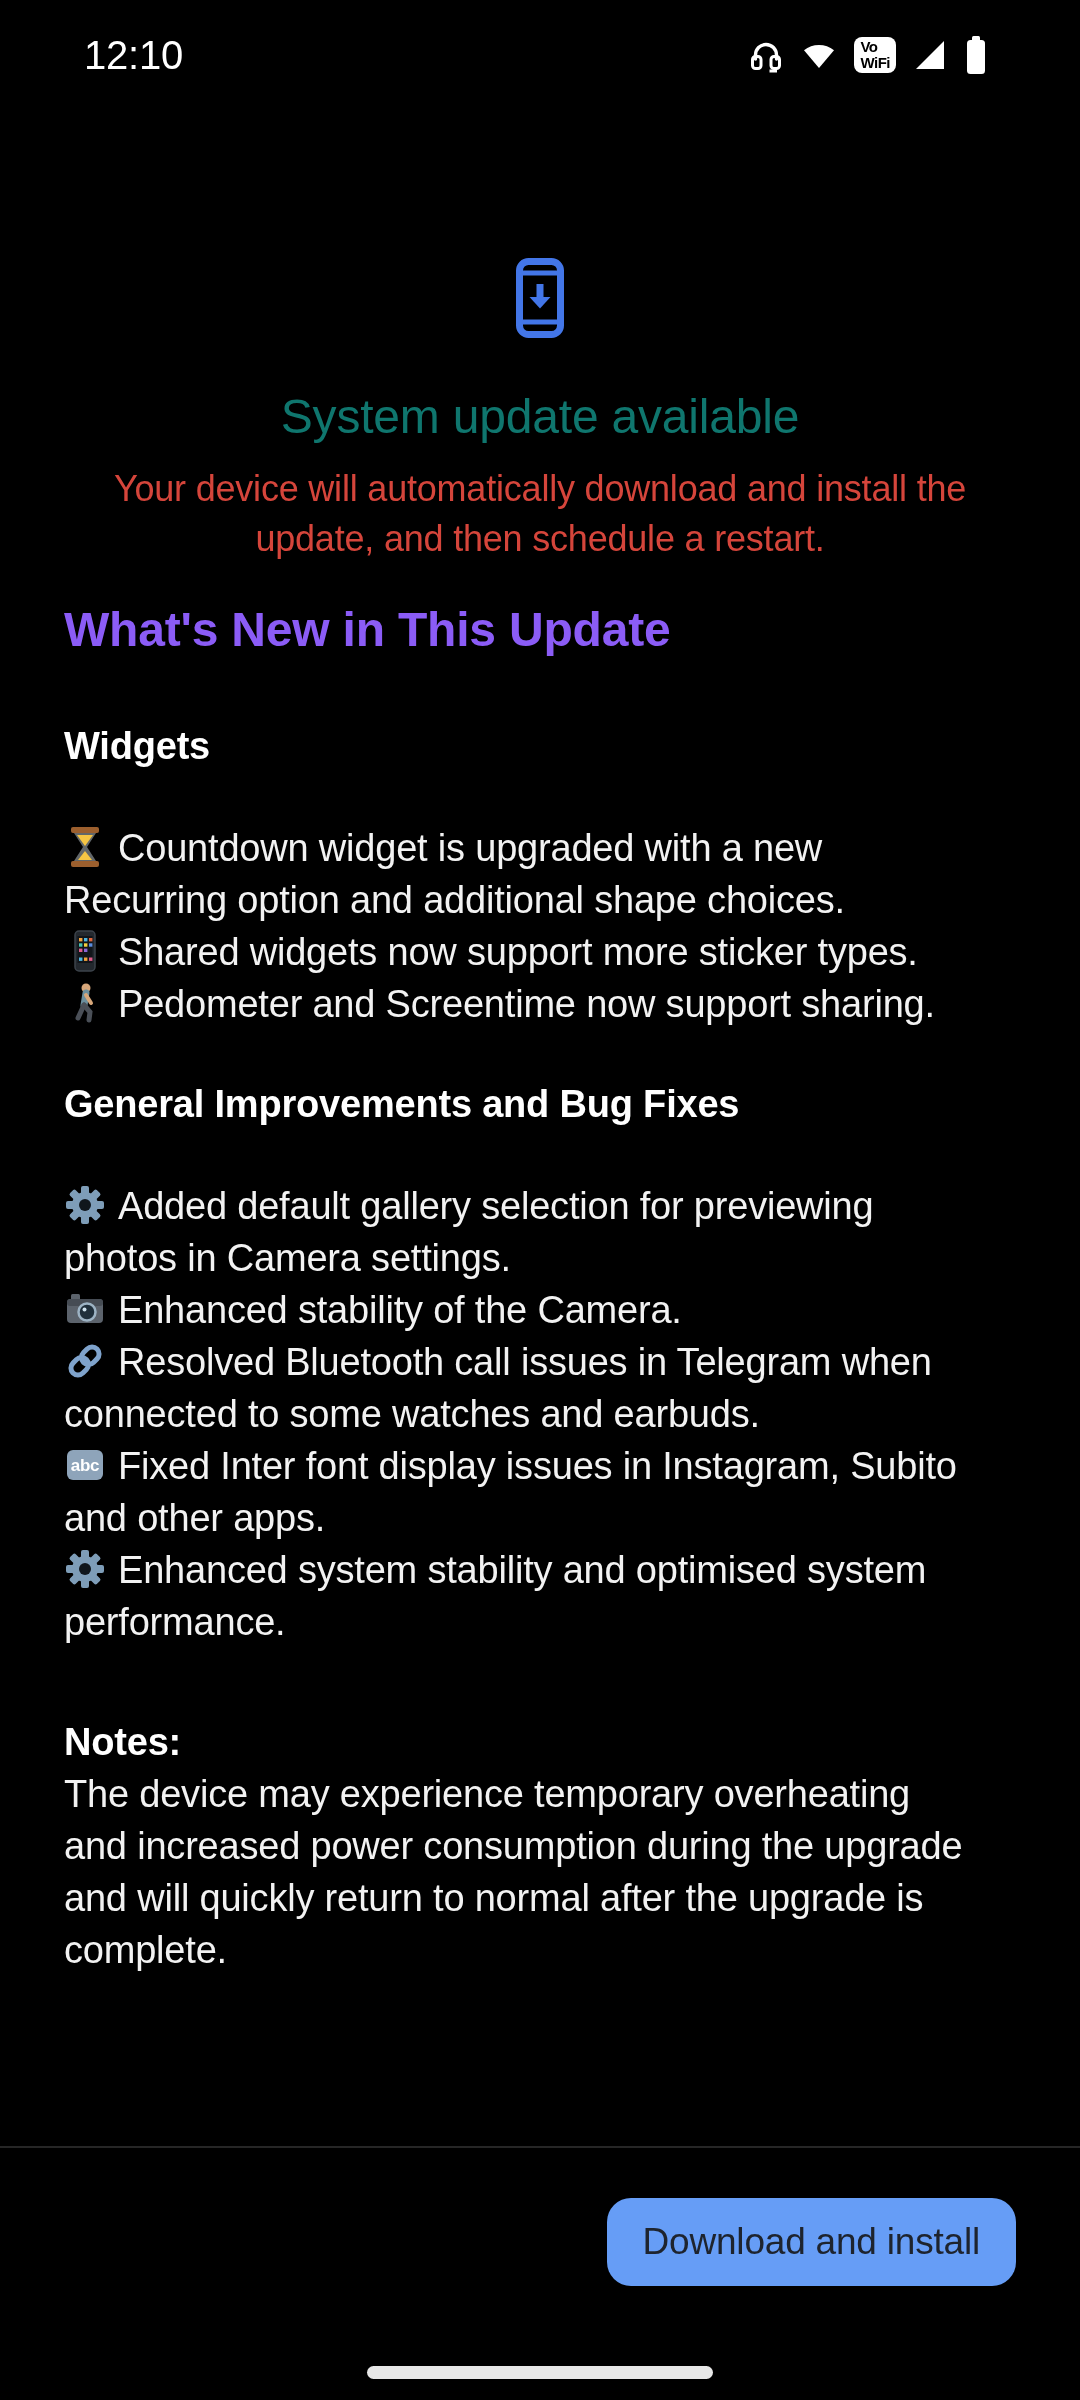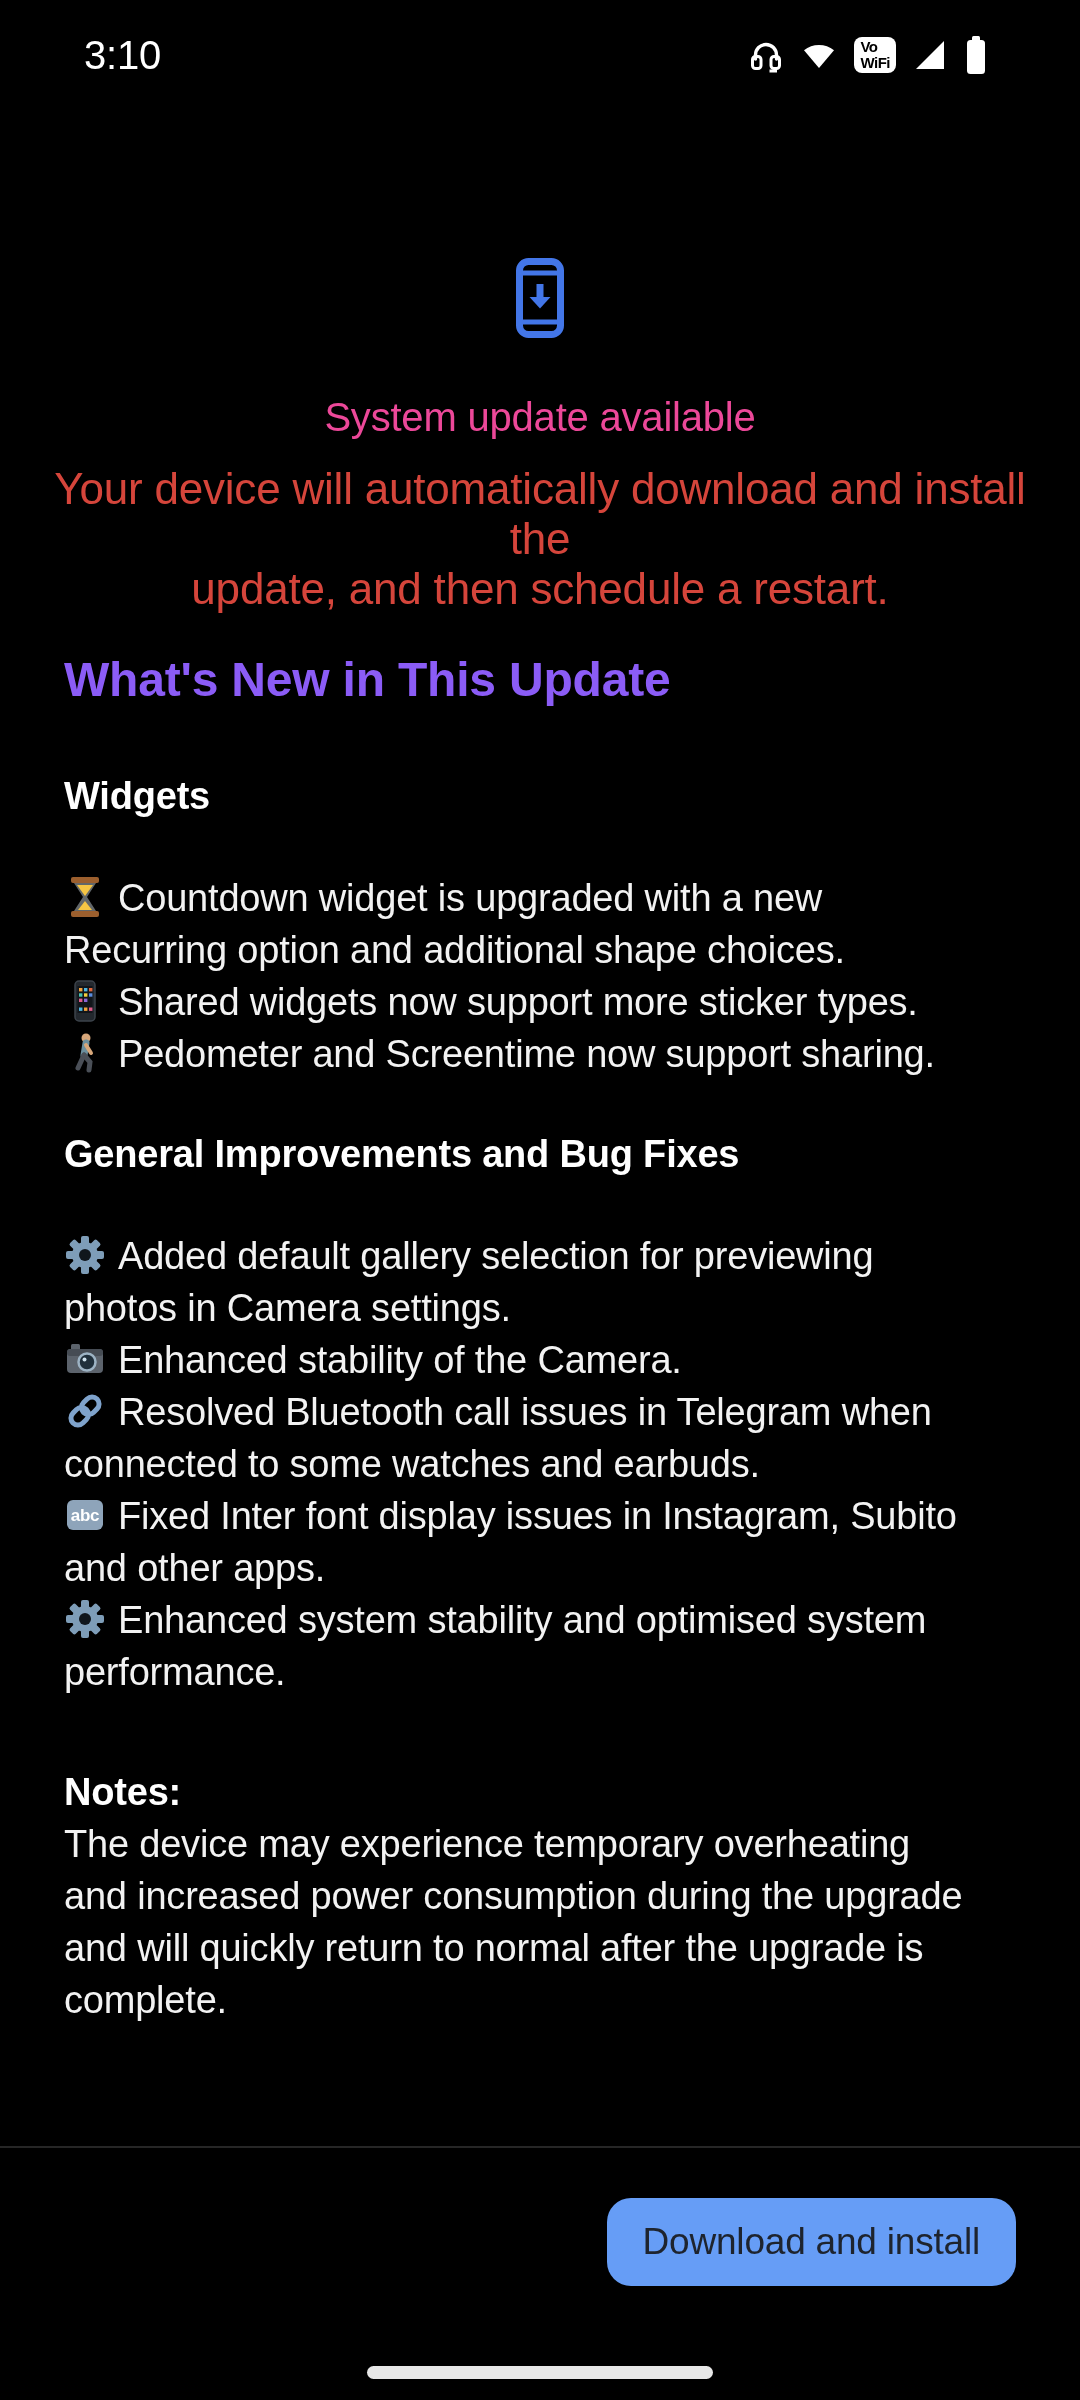--- a/index.html
+++ b/index.html
@@ -16,25 +16,25 @@
   .statusbar .time{font-size:40px;color:#fff;}
   .statusbar .icons{display:flex;align-items:center;gap:16px;}
   .vowifi{
     background:#fff;color:#000;border-radius:8px;padding:2px 6px;
     display:flex;flex-direction:column;align-items:flex-start;
     font-size:15px;font-weight:700;line-height:16px;letter-spacing:-0.5px;
   }
   
   .hero-icon{display:block;margin:158px auto 0;}
   .hero-title{
-    margin:44px 0 0;text-align:center;font-size:40px;line-height:70px;
-    font-weight:400;color:#ec4899;
+    margin:44px 0 0;text-align:center;font-size:48px;line-height:70px;
+    font-weight:400;color:#0f766e;
   }
   .hero-subtitle{
-    margin:12px auto 0;text-align:center;font-size:44px;line-height:50px;
+    margin:12px auto 0;text-align:center;font-size:36px;line-height:50px;
     color:#d5453b;white-space:pre-line;max-width:980px;
   }
   
   .content{padding:0 56px 0 64px;}
   .h1{margin:36px 0 0;font-size:48px;line-height:60px;font-weight:700;color:#8b5cf6;}
   .h2{margin:62px 0 0;font-size:38px;line-height:48px;font-weight:700;color:#fff;}
   .h2.second{margin-top:50px;}
   .para{margin:52px 0 0;font-size:38px;line-height:52px;}
   .item{margin:0;font-size:38px;line-height:52px;}
   .item .txt{white-space:pre-line;}
@@ -69,21 +69,21 @@
         <rect x="17" y="2" width="8" height="38" rx="2" transform="rotate(90 21 21)"></rect>
         <rect x="17" y="2" width="8" height="38" rx="2" transform="rotate(135 21 21)"></rect>
         <circle cx="21" cy="21" r="13"></circle>
       </g>
       <circle cx="21" cy="21" r="6" fill="#10161c"></circle>
     </g>
   </defs>
 </svg>
 
 <div class="statusbar">
-  <span class="time">3:10</span>
+  <span class="time">12:10</span>
   <span class="icons">
     <svg width="36" height="36" viewBox="0 0 36 36">
       <path d="M7.5 22 v-4 a10.5 10.5 0 0 1 21 0 v4" fill="none" stroke="#fff" stroke-width="3.4" stroke-linecap="round"></path>
       <rect x="4.5" y="19.5" width="8.5" height="12" rx="3" fill="none" stroke="#fff" stroke-width="3"></rect>
       <rect x="23" y="19.5" width="8.5" height="12" rx="3" fill="none" stroke="#fff" stroke-width="3"></rect>
       <path d="M27.5 31.5 v2.5 h-6" fill="none" stroke="#fff" stroke-width="3"></path>
     </svg>
     <svg width="38" height="36" viewBox="0 0 38 36">
       <path d="M19 31 L4 13.2 A24 24 0 0 1 34 13.2 Z" fill="#fff"></path>
     </svg>

